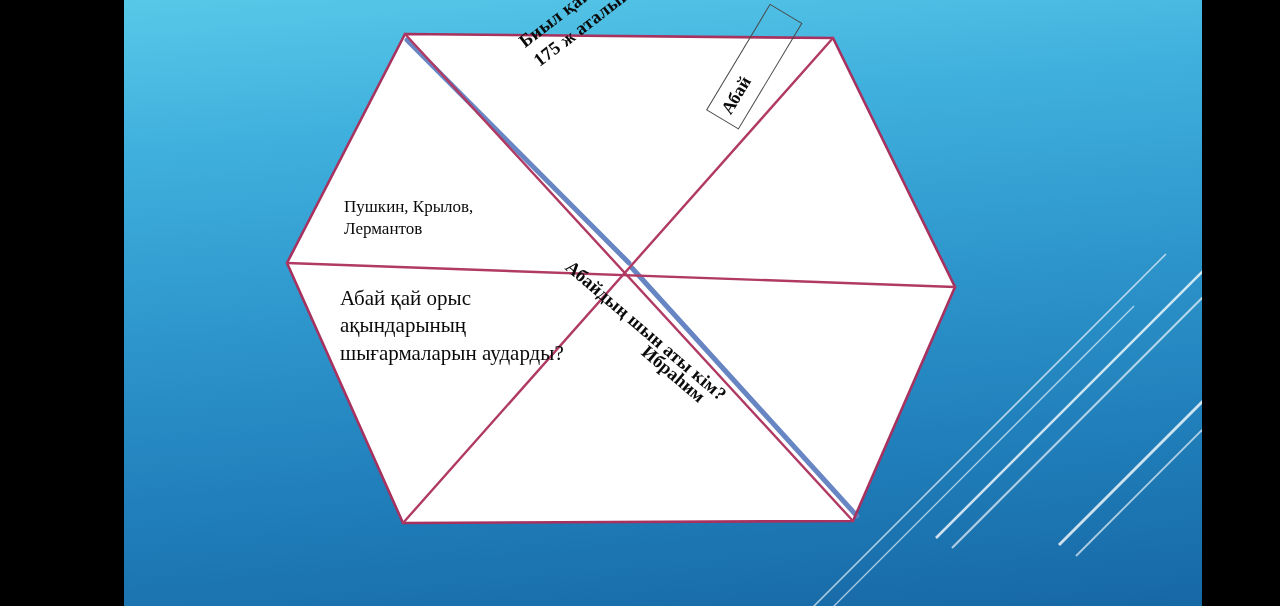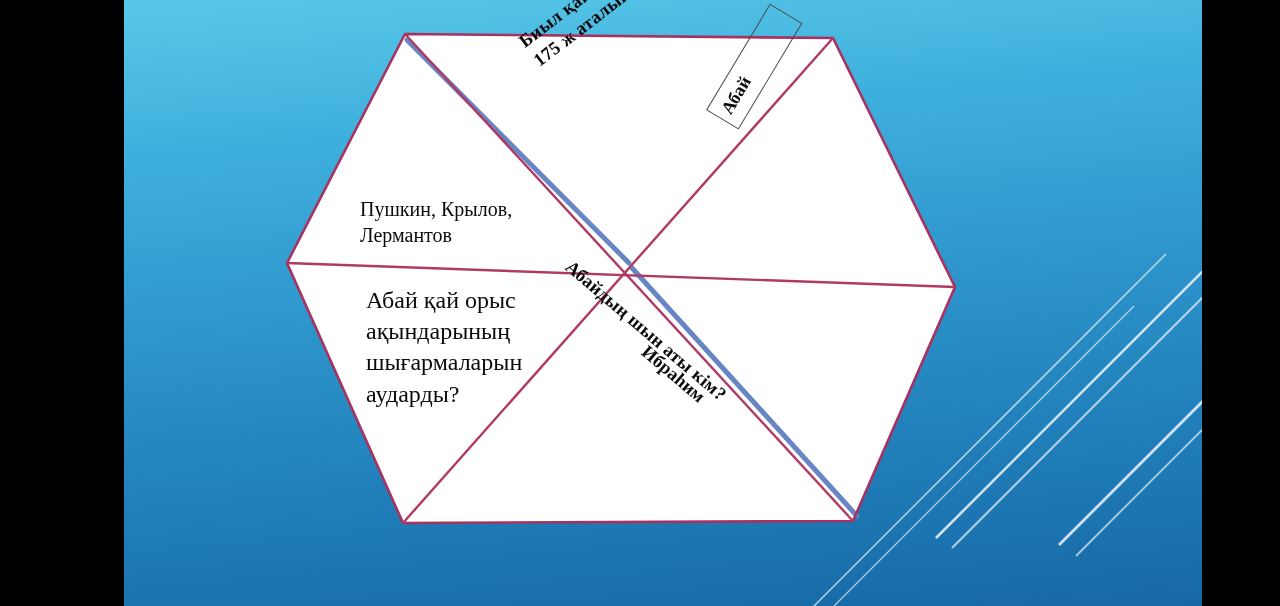--- a/index.html
+++ b/index.html
@@ -54,29 +54,29 @@
   .lbl {
     position: absolute;
     z-index: 12;
     color: #0a0a0a;
     font-family: "Liberation Serif", serif;
     line-height: 1.30;
     white-space: pre-line;
     pointer-events: auto;
   }
   #label-pushkin {
-    left: 236px;
+    left: 220px;
     top: 196px;
-    font-size: 20px;
+    font-size: 17px;
     width: 250px;
   }
   #label-abay-question {
-    left: 242px;
+    left: 216px;
     top: 285px;
-    font-size: 24px;
+    font-size: 21px;
     width: 245px;
   }
   #label-year-question {
     left: 390px;
     top: 34px;
     width: 320px;
     font-size: 18.5px;
     font-weight: bold;
     transform: rotate(-37.5deg);
     transform-origin: 0 0;

